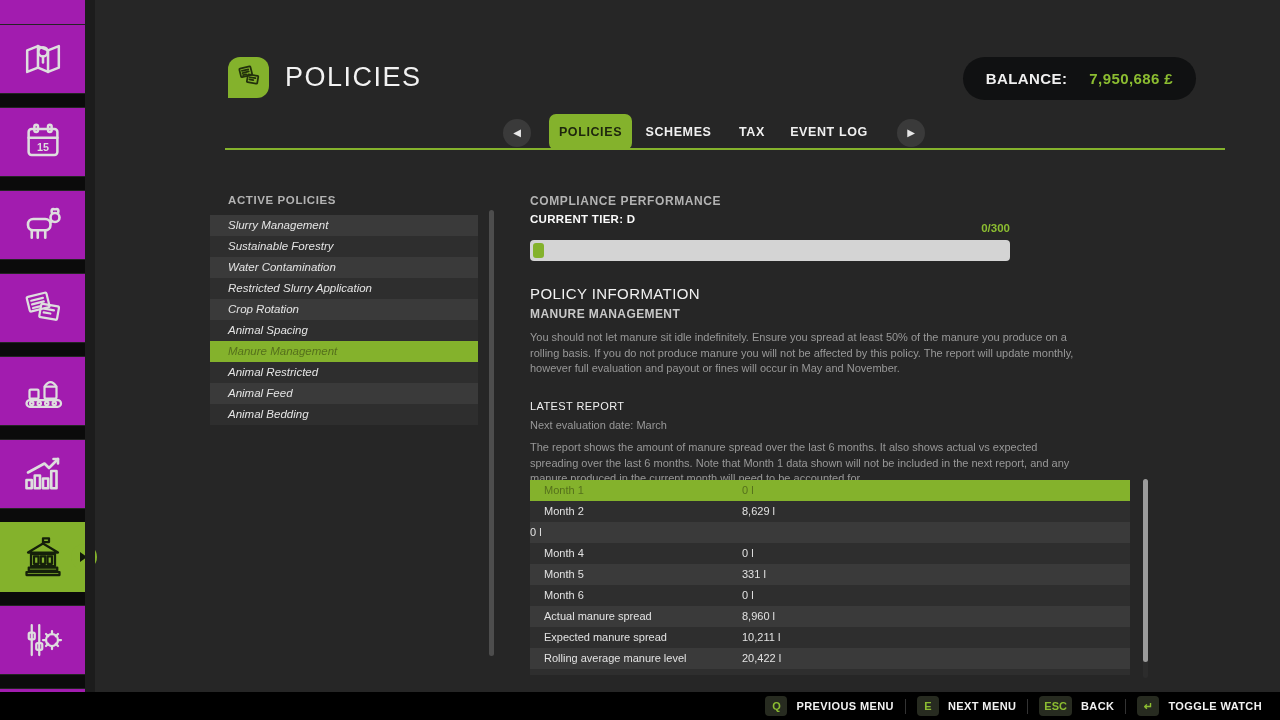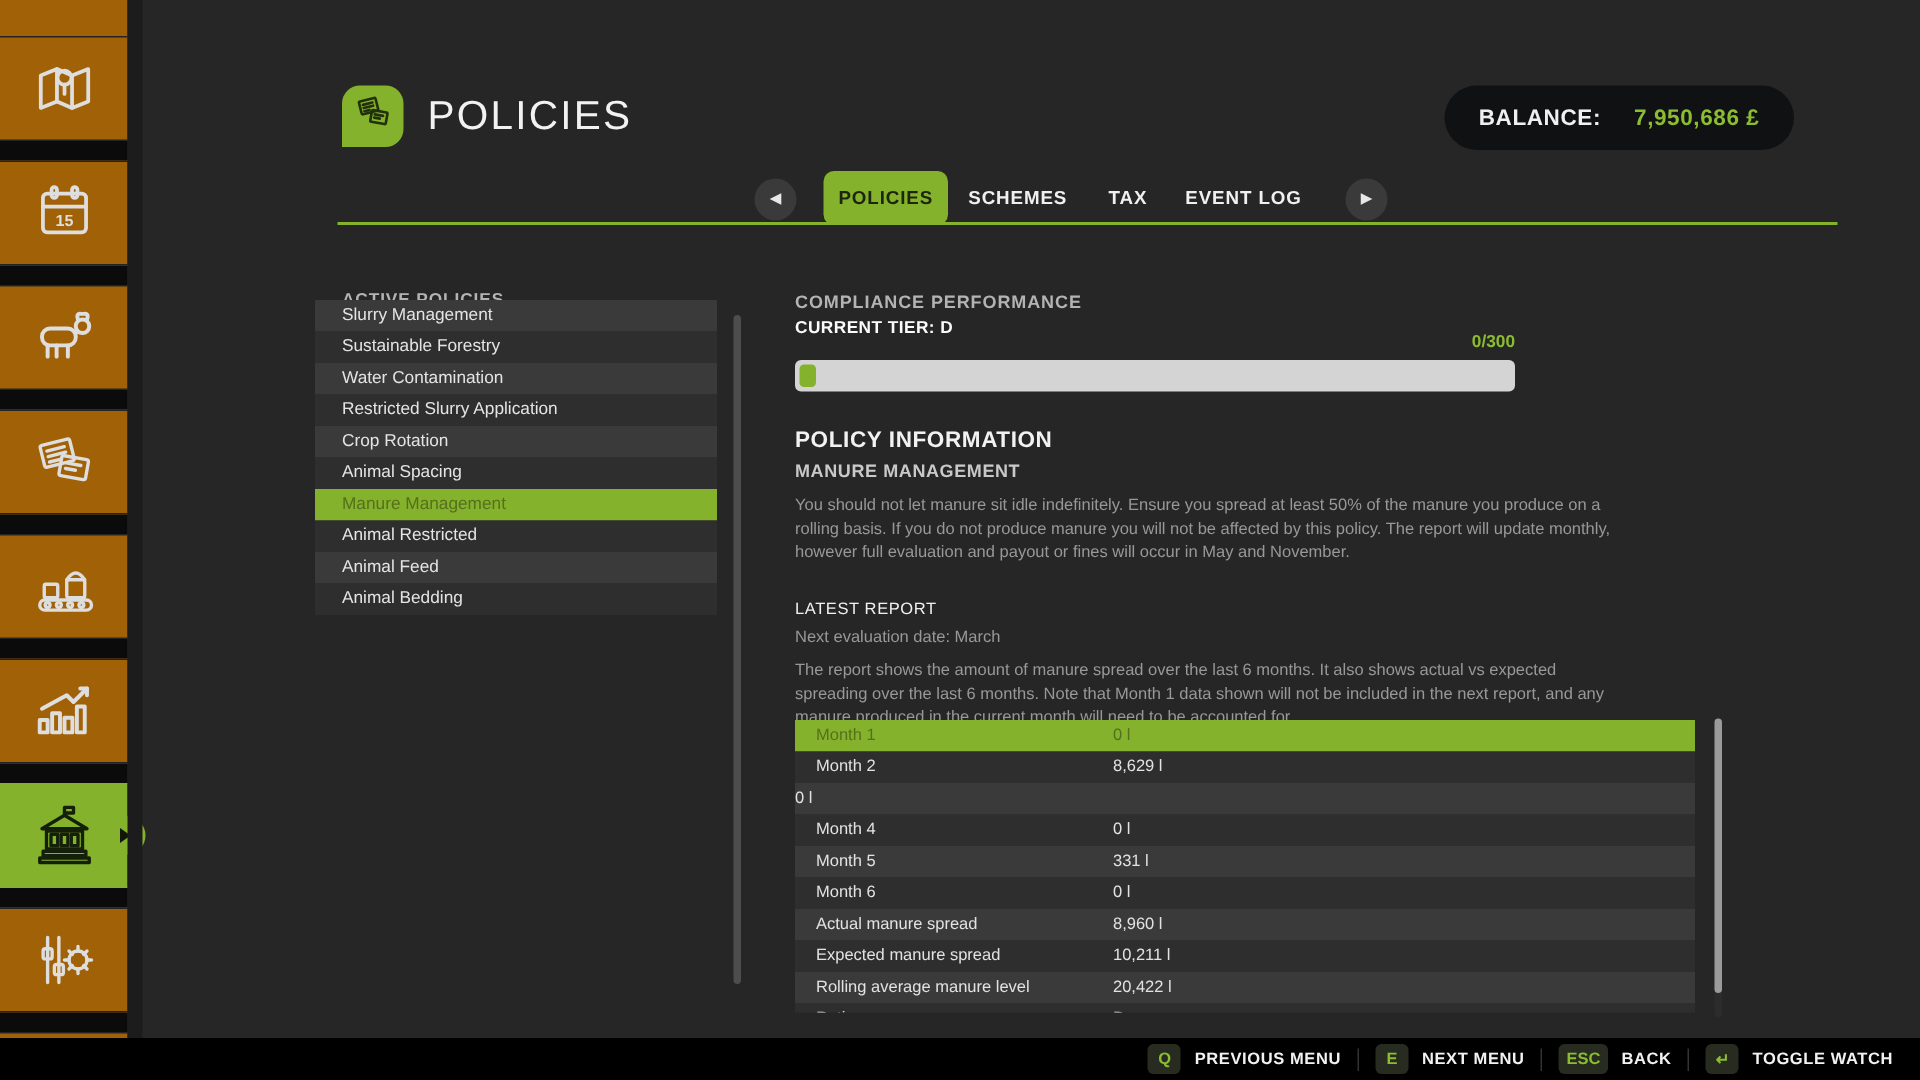--- a/index.html
+++ b/index.html
@@ -8,21 +8,21 @@
     background:#262626;
     font-family:"Liberation Sans", sans-serif;
     color:#e6e6e6;
     position:relative;
   }
   
   .sidebar { position:absolute; left:0; top:0; width:85px; height:720px; background:#0b0b0b; }
   .sidebar-edge { position:absolute; left:85px; top:0; width:10px; height:692px; background:#1c1c1c; }
   .side-tile {
     position:absolute; left:0; width:85px; height:70px;
-    background:#a16207; border-top:1px solid #242424; border-bottom:1px solid #242424;
+    background:#a21caf; border-top:1px solid #242424; border-bottom:1px solid #242424;
     display:flex; align-items:center; justify-content:center;
   }
   .side-tile svg { display:block; }
   .side-tile.active { background:#84b22c; border-color:#84b22c; }
   .side-tile.active .bump {
     position:absolute; right:-12px; top:50%; margin-top:-13px;
     width:26px; height:26px; border-radius:50%; background:#84b22c;
   }
   .side-tile.active .bump::after {
     content:""; position:absolute; left:9px; top:8px;
@@ -49,35 +49,35 @@
   }
   .tab-arrow span { color:#e8e8e8; font-size:10px; line-height:1; }
   .tab {
     position:absolute; top:114px; height:36px; display:flex; align-items:center; justify-content:center;
     font-size:12.5px; font-weight:bold; letter-spacing:.6px; color:#f0f0f0; cursor:pointer; background:transparent; border:none;
   }
   .tab.active { background:#84b22c; color:#1d250d; border-radius:7px; }
   .tab-underline { position:absolute; left:225px; top:148px; width:1000px; height:2px; background:#84b22c; }
   
   .list-heading { position:absolute; left:228px; top:166px; font-size:11.5px; font-weight:bold; letter-spacing:.6px; color:#b3b3b3;margin-top:28px; }
-  .policy-list { position:absolute; left:210px; top:200px; width:268px; }
+  .policy-list { position:absolute; left:210px; top:215px; width:268px;font-style:italic; }
   .policy-item {
     height:21px; line-height:21px; padding-left:18px; font-size:11.5px; color:#e4e4e4;
     background:#3a3a3a; white-space:nowrap; overflow:hidden; cursor:pointer;
   }
   .policy-item.alt { background:#2e2e2e; }
   .policy-item.selected { background:#84b22c; color:#55701c; }
   .content-scrollbar { position:absolute; left:489px; top:210px; width:5px; height:446px; background:#4d4d4d; border-radius:3px; }
   
   .sec-heading { position:absolute; font-size:12px; font-weight:bold; letter-spacing:.6px; color:#b3b3b3; }
   .tier-label { position:absolute; left:530px; top:213px; font-size:11.5px; font-weight:bold; color:#fbfbfb; letter-spacing:.3px; }
   .progress-count { position:absolute; left:530px; top:222px; width:480px; text-align:right; font-size:11.5px; font-weight:bold; color:#8cbd31; }
   .progress-track { position:absolute; left:530px; top:240px; width:480px; height:21px; background:#d4d4d4; border-radius:4px; }
   .progress-fill { position:absolute; left:3px; top:3px; width:11px; height:15px; background:#84b22c; border-radius:3px; }
-  .info-heading { position:absolute; left:530px; top:285px; font-size:15px; font-weight:bold; letter-spacing:.4px; color:#f2f2f2; }
+  .info-heading { position:absolute; left:530px; top:285px; font-size:15px; font-weight:normal; letter-spacing:.4px; color:#f2f2f2; }
   .info-subheading { position:absolute; left:530px; top:307px; font-size:12px; font-weight:bold; letter-spacing:.4px; color:#c9c9c9; }
   .body-text { position:absolute; left:530px; width:549px; font-size:11px; line-height:1.42; color:#989898; }
   .report-heading { position:absolute; left:530px; top:400px; font-size:11px; font-weight:normal; letter-spacing:.4px; color:#f0f0f0; }
   .next-eval { position:absolute; left:530px; top:419px; font-size:11px; color:#989898; }
   
   .report-table { position:absolute; left:530px; top:480px; width:600px; }
   .report-row { height:21px; line-height:21px; background:#3a3a3a; display:flex; font-size:11px; color:#e2e2e2; cursor:pointer; }
   .report-row.alt { background:#2e2e2e; }
   .report-row.highlight { background:#84b22c; color:#55701c; }
   .report-row.clipped { height:6px; overflow:hidden; }

